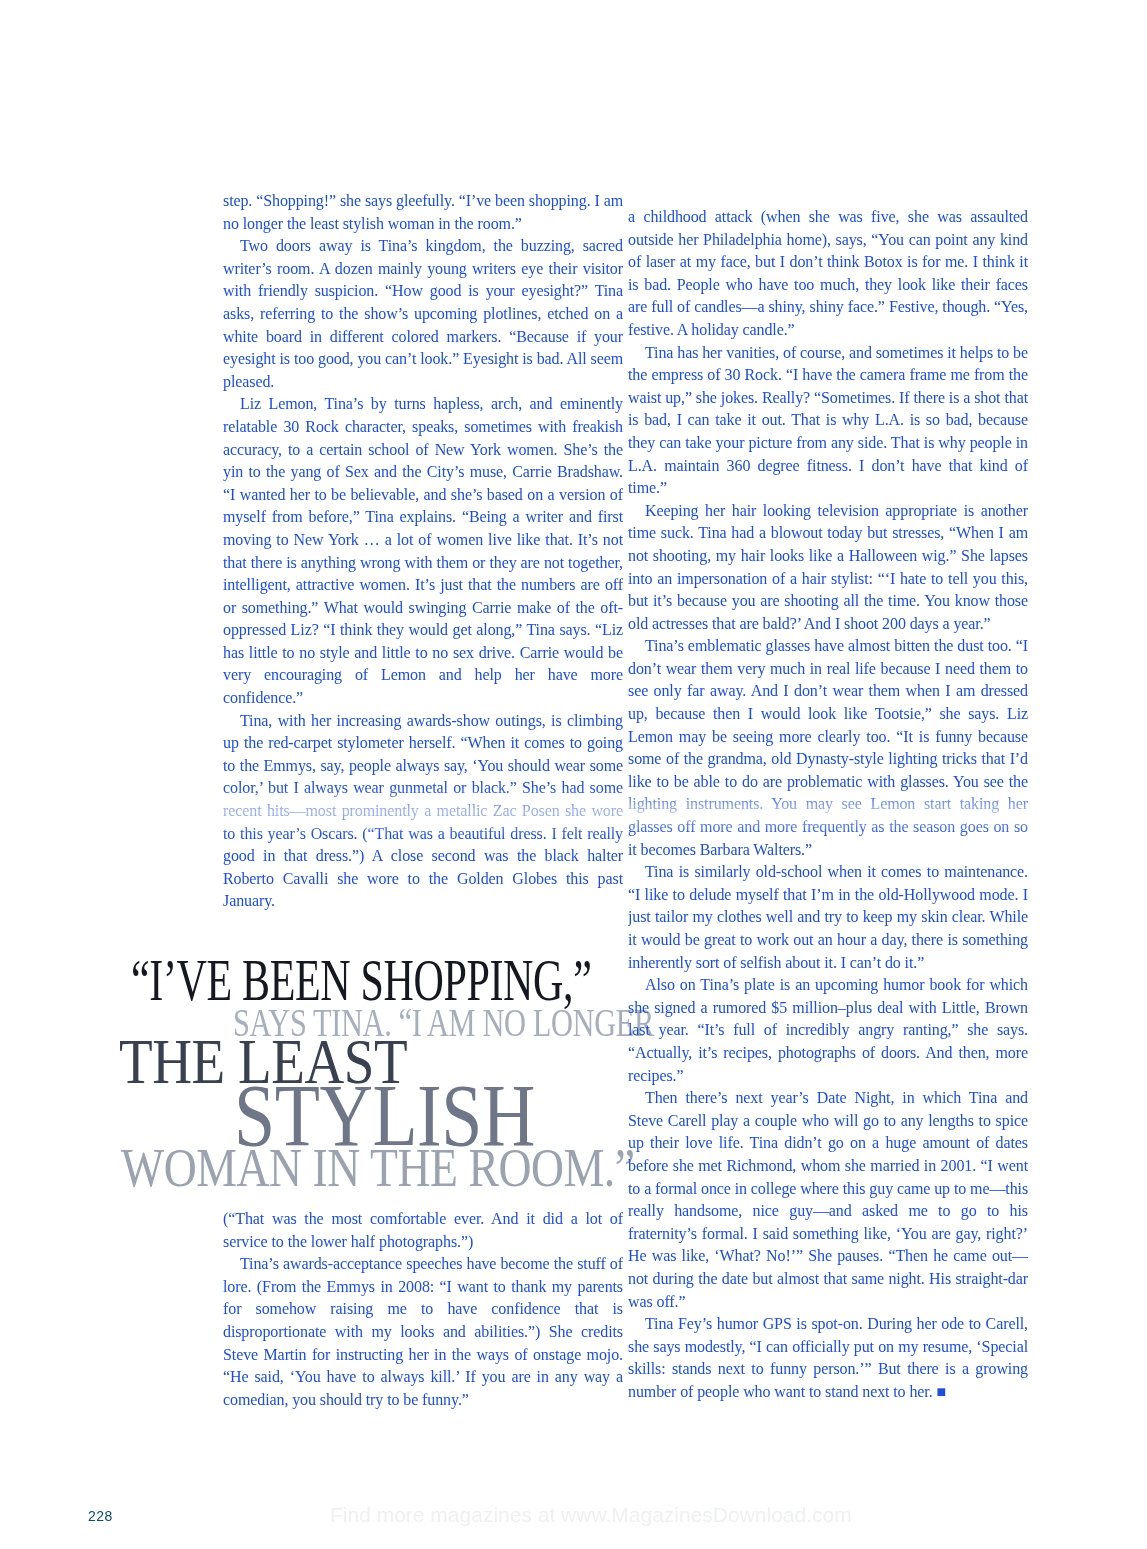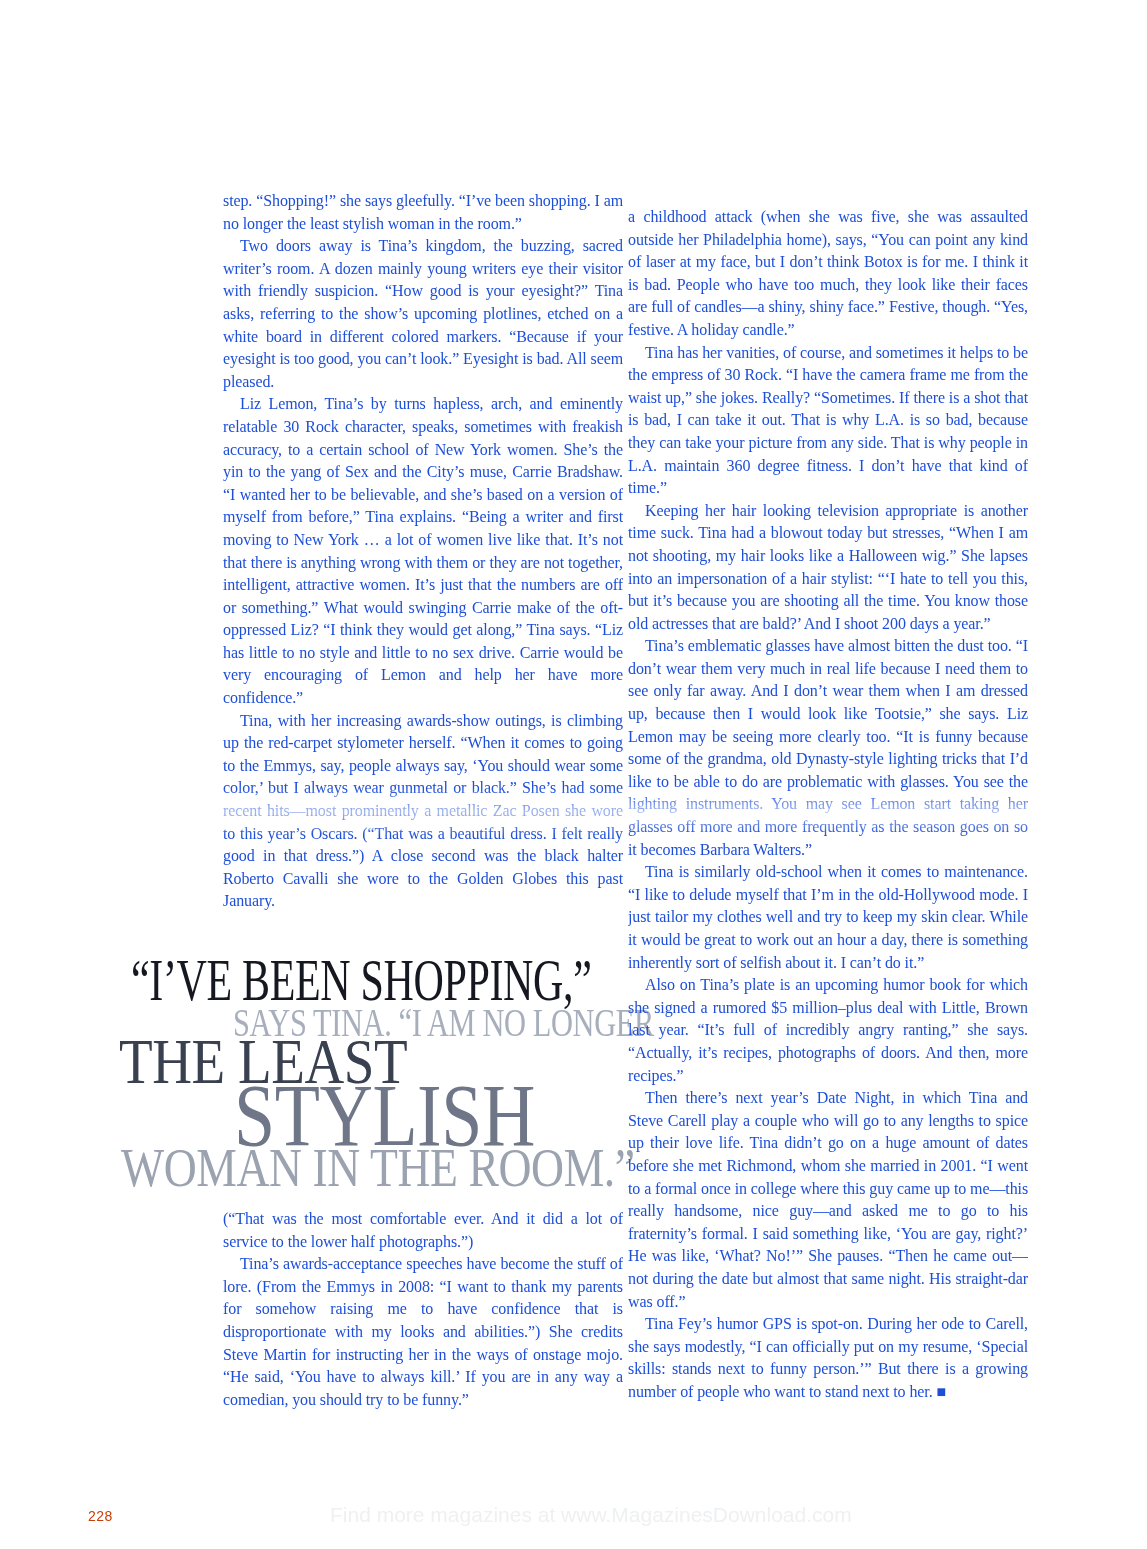--- a/index.html
+++ b/index.html
@@ -32,21 +32,21 @@
   #pq5 { left:121px; top:1140px; font-size:55px; transform:scaleX(0.83); }
 
   .fade-band {
     position:absolute; left:90px; top:788px; width:980px; height:48px;
     background:linear-gradient(to bottom, rgba(255,255,255,0), rgba(255,255,255,0.6) 50%, rgba(255,255,255,0));
     pointer-events:none;
   }
   .page-number {
     position:absolute; left:88px; top:1508px;
     font-family:"Liberation Sans","DejaVu Sans",sans-serif;
-    font-size:14px; color:#c2410c; letter-spacing:0.5px;
+    font-size:14px; color:#0c4a6e; letter-spacing:0.5px;
   }
   .watermark {
     position:absolute; left:330px; top:1503px; width:490px;
     font-family:"Liberation Sans","DejaVu Sans",sans-serif;
     font-size:21px; color:#eef0f2; white-space:nowrap;
   }
 </style>
 </head>
 <body>
 

